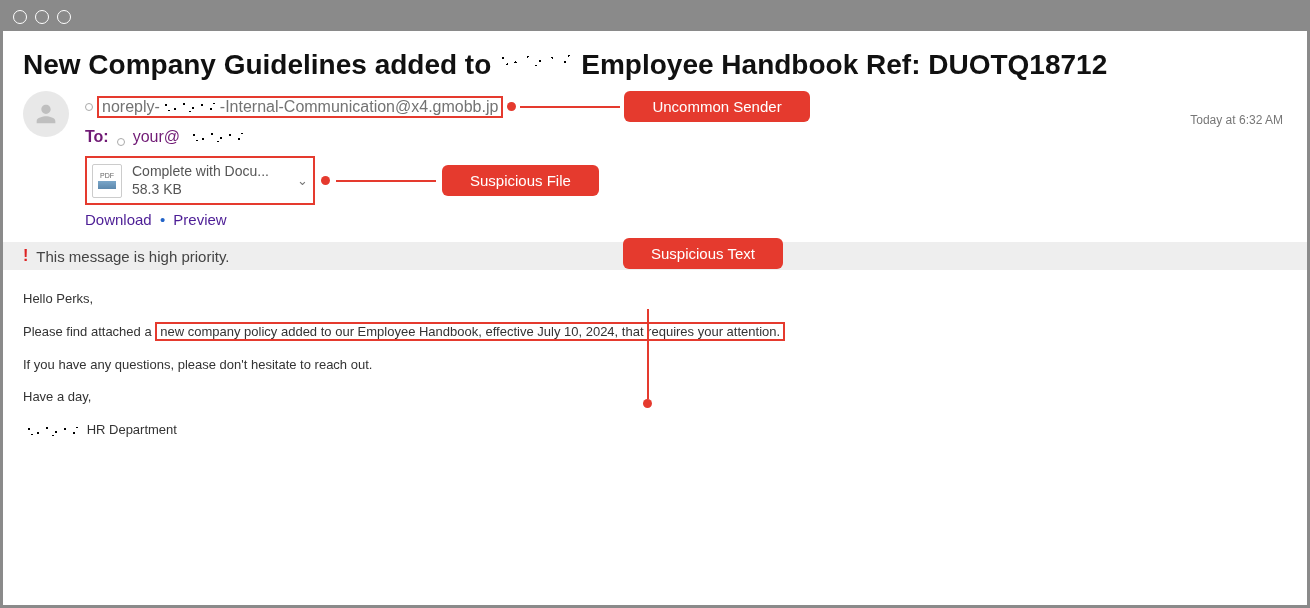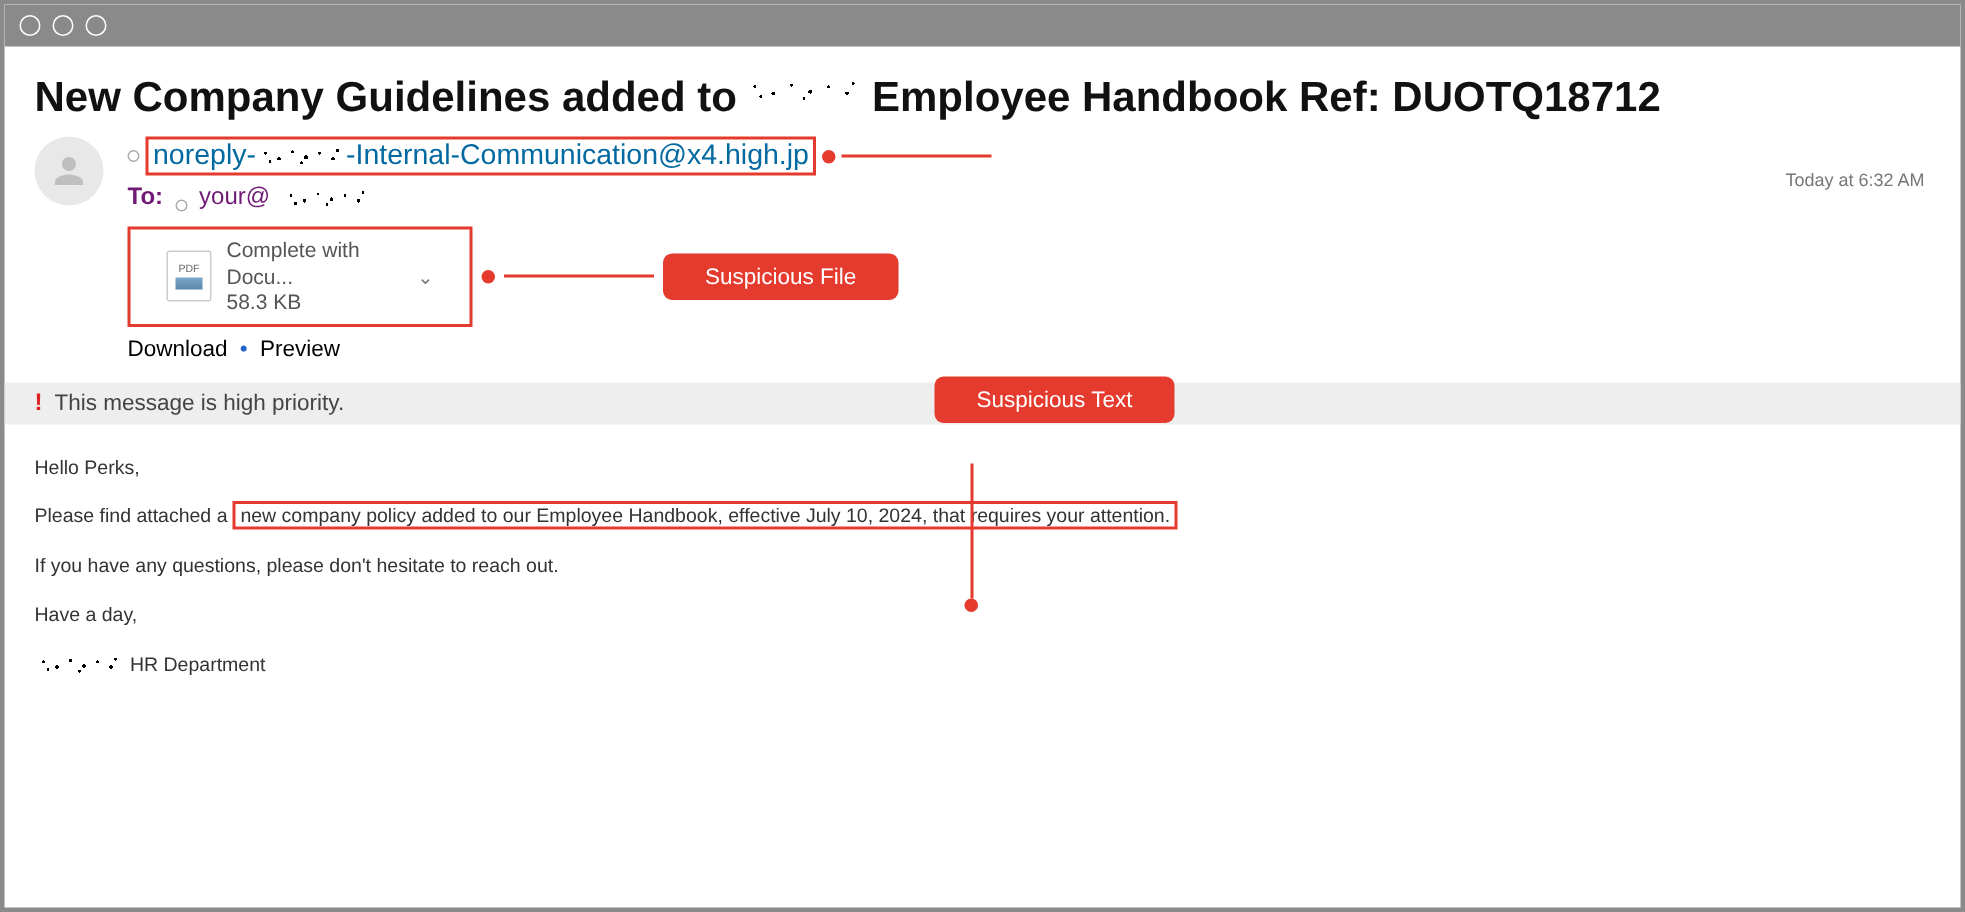--- a/index.html
+++ b/index.html
@@ -45,22 +45,22 @@
     .avatar svg { width: 28px; height: 28px; fill: #bfbfbf; }
     .meta-col { flex: 1; }
     .from-line { display: flex; align-items: center; gap: 4px; }
     .status-dot {
       width: 8px; height: 8px; border-radius: 50%;
       border: 1.5px solid #aaa; background: #fff; display:inline-block;
     }
     .from-box {
       border: 2px solid #e53a2e;
       padding: 0 3px;
-      font-size: 19px;
-      color: #0369a1;
+      font-size: 16px;
+      color: #737373;
       display: inline-flex; align-items: center;
     }
     .connector-dot {
       width: 9px; height: 9px; border-radius: 50%; background: #e53a2e;
       display: inline-block;
     }
     .connector-line {
       height: 2px; background: #e53a2e; display: inline-block;
     }
     .callout {
@@ -73,32 +73,32 @@
     }
     .to-line {
       margin-top: 6px; font-size: 16px; color: #701a75;
       display: flex; align-items: flex-end; gap: 8px;
     }
     .to-line b { font-weight: 600; }
     .attach-row { display: flex; align-items: center; gap: 6px; margin-top: 10px; }
     .attach-card {
       border: 2px solid #e53a2e;
       display: flex; align-items: center; gap: 10px;
-      padding: 5px 24px; width: 230px;
+      padding: 5px 5px; width: 230px;
     }
     .attach-icon {
       width: 30px; height: 34px; background: #fff; border: 1px solid #ccc;
       border-radius: 2px; display:flex; align-items:center; justify-content:center;
       font-size: 7px; color:#666; flex-direction:column;
     }
     .attach-icon .bar { width: 18px; height: 8px; background: linear-gradient(#7aa6c9,#5c88ad); margin-top:2px;}
     .attach-text { font-size: 14px; color:#555; line-height:1.25; flex:1; }
     .attach-caret { font-size: 13px; color:#777; }
     .links { margin-top: 6px; font-size: 15px; }
-    .links a { color: #000000; text-decoration: none; }
+    .links a { color: #4c1d95; text-decoration: none; }
     .links .sep { color:#2364c8; margin: 0 4px; }
     .priority-bar {
       margin-top: 14px; background: #eeeeee; color: #444;
       font-size: 15px; padding: 5px 10px; display:flex; align-items:center; gap:8px;
       margin-left: -20px; margin-right: -20px; padding-left: 20px;
       position: relative;
     }
     .priority-bar .bang { color: #d22; font-weight: 700; font-size:16px; }
     .body-text { margin-top: 18px; font-size: 13px; color: #333; line-height: 1.75; }
     .body-text p { margin: 10px 0; }
@@ -156,24 +156,25 @@
       <svg viewBox="0 0 24 24">
           <path d="M12 12c2.2 0 4-1.8 4-4s-1.8-4-4-4-4 1.8-4 4 1.8 4 4 4zm0 2c-2.7 0-8 1.3-8 4v2h16v-2c0-2.7-5.3-4-8-4z"></path>
         </svg>
     </div>
     <div class="meta-col">
       <div class="from-line">
         <span class="status-dot"></span>
         <span class="from-box">
           <span>noreply-</span>
           <span class="scribble sm"></span>
-          <span>-Internal-Communication@x4.high.jp</span>
+          <span>-Internal-Communication@x4.gmobb.jp</span>
         </span>
         <span class="connector-dot"></span>
         <span class="connector-line" style="width:100px"></span>
+        <span class="callout">Uncommon Sender</span>
       </div>
 
       <div class="to-line">
         <b>To:</b>
         <span class="status-dot"></span>
         <span>your@</span>
         <span class="scribble sm"></span>
       </div>
 
       <div class="attach-row">

